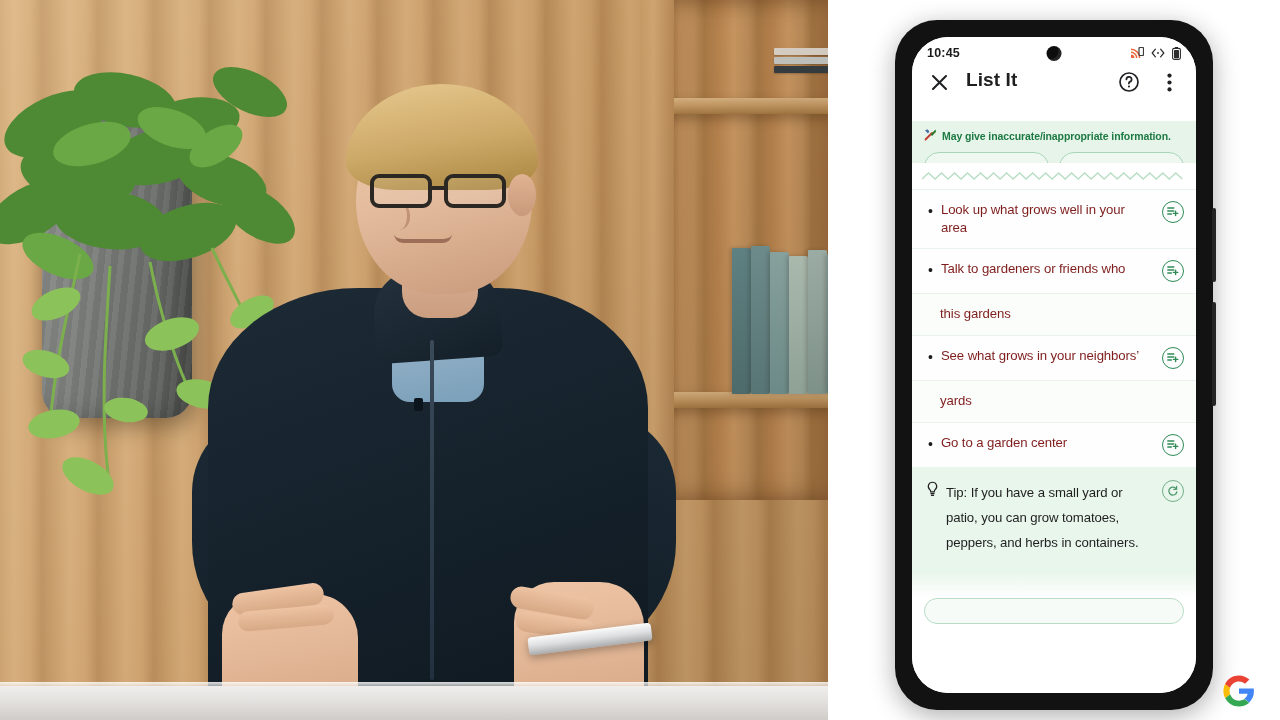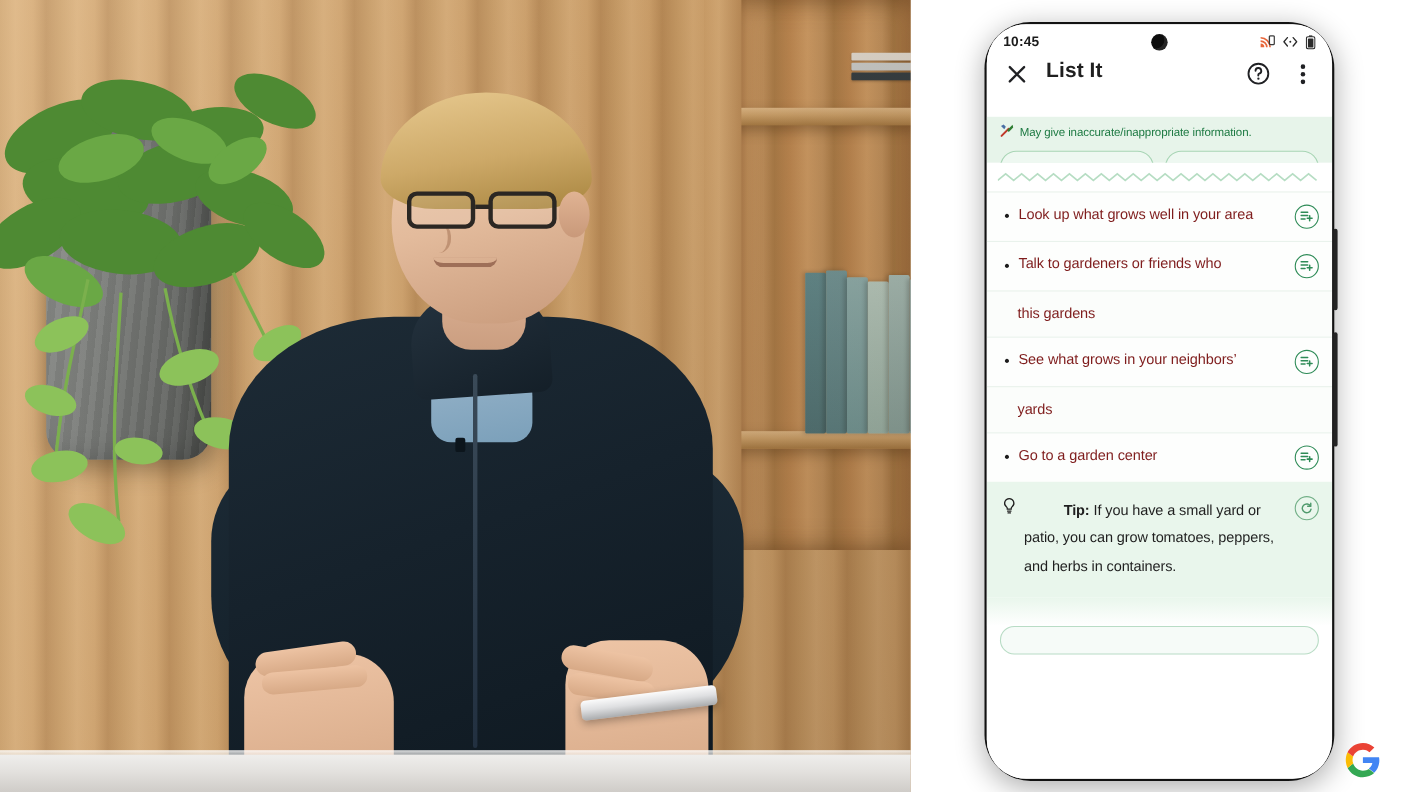--- a/index.html
+++ b/index.html
@@ -179,21 +179,21 @@
     position: absolute; left: 828px; top: 0; width: 452px; height: 720px;
     background: #ffffff;
   }
 
   
   .phone {
     position: absolute; left: 67px; top: 20px; width: 318px; height: 690px;
     background: #121212;
     border-radius: 42px;
     box-shadow: 0 6px 26px rgba(0,0,0,.32);
-    padding: 2px;
+    padding: 17px;
   }
   .phone-inner {
     position: relative; width: 100%; height: 100%;
     background: #ffffff; border-radius: 36px; overflow: hidden;
   }
   .side-btn {
     position: absolute; right: -3px; width: 4px; background: #242424; border-radius: 2px;
   }
   .side-btn.vol { top: 188px; height: 74px; }
   .side-btn.pwr { top: 282px; height: 104px; }
@@ -229,21 +229,21 @@
   
   .sheet {
     position: relative; height: calc(100% - 84px);
     background: #ffffff; overflow: hidden;
   }
   .warn-banner {
     background: #e7f4ea; padding: 6px 12px 0 12px;
     display: flex; align-items: center; gap: 5px;
   }
   .warn-banner .wtext {
-    font-size: 10.5px; font-weight: 400; color: #1e7a43; letter-spacing: -.1px;
+    font-size: 10.5px; font-weight: 700; color: #1e7a43; letter-spacing: -.1px;
   }
   .chips-row {
     background: #e7f4ea; display: flex; gap: 10px; padding: 7px 12px 0 12px;
     height: 18px; overflow: hidden;
   }
   .chip {
     flex: 1; height: 30px; border: 1.5px solid #a8d5b5; border-radius: 16px;
     background: #eef8f1;
   }
   .zig {
@@ -276,21 +276,21 @@
   }
 
   .tip-block {
     background: #e9f6ec; padding: 13px 12px 16px 14px;
     display: flex; align-items: flex-start; gap: 7px;
   }
   .tip-bulb { flex: 0 0 auto; color: #1f1f1f; margin-top: 1px; }
   .tip-text {
     flex: 1; font-size: 13.2px; color: #1f1f1f; line-height: 1.92; letter-spacing: -.1px;
   }
-  .tip-text b { font-weight: 700; margin-left: 36px; }
+  .tip-text b { font-weight: 400; }
   .refresh-circle {
     flex: 0 0 auto; width: 22px; height: 22px; border-radius: 50%;
     border: 1.4px solid #73b088; display: flex; align-items: center; justify-content: center;
     color: #4f9a6c;
   }
   .tip-fade { height: 26px; background: linear-gradient(180deg,#e9f6ec,#ffffff); }
 
   .feedback {
     text-align: center; font-size: 9.5px; color: #3f8f5e; font-weight: 600;
     padding: 10px 0 6px 0; background: #ffffff;

